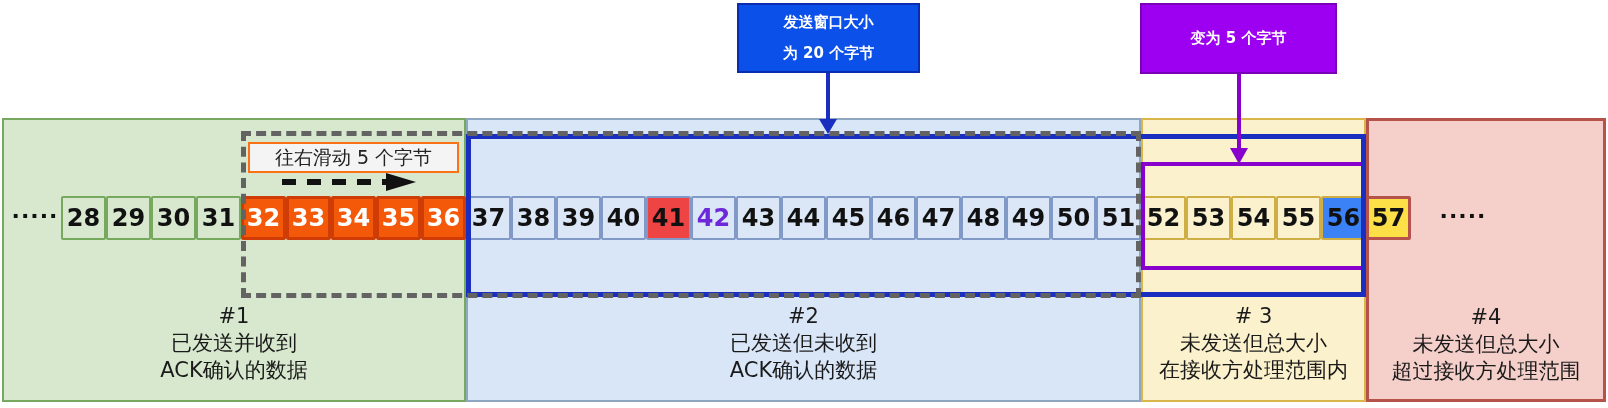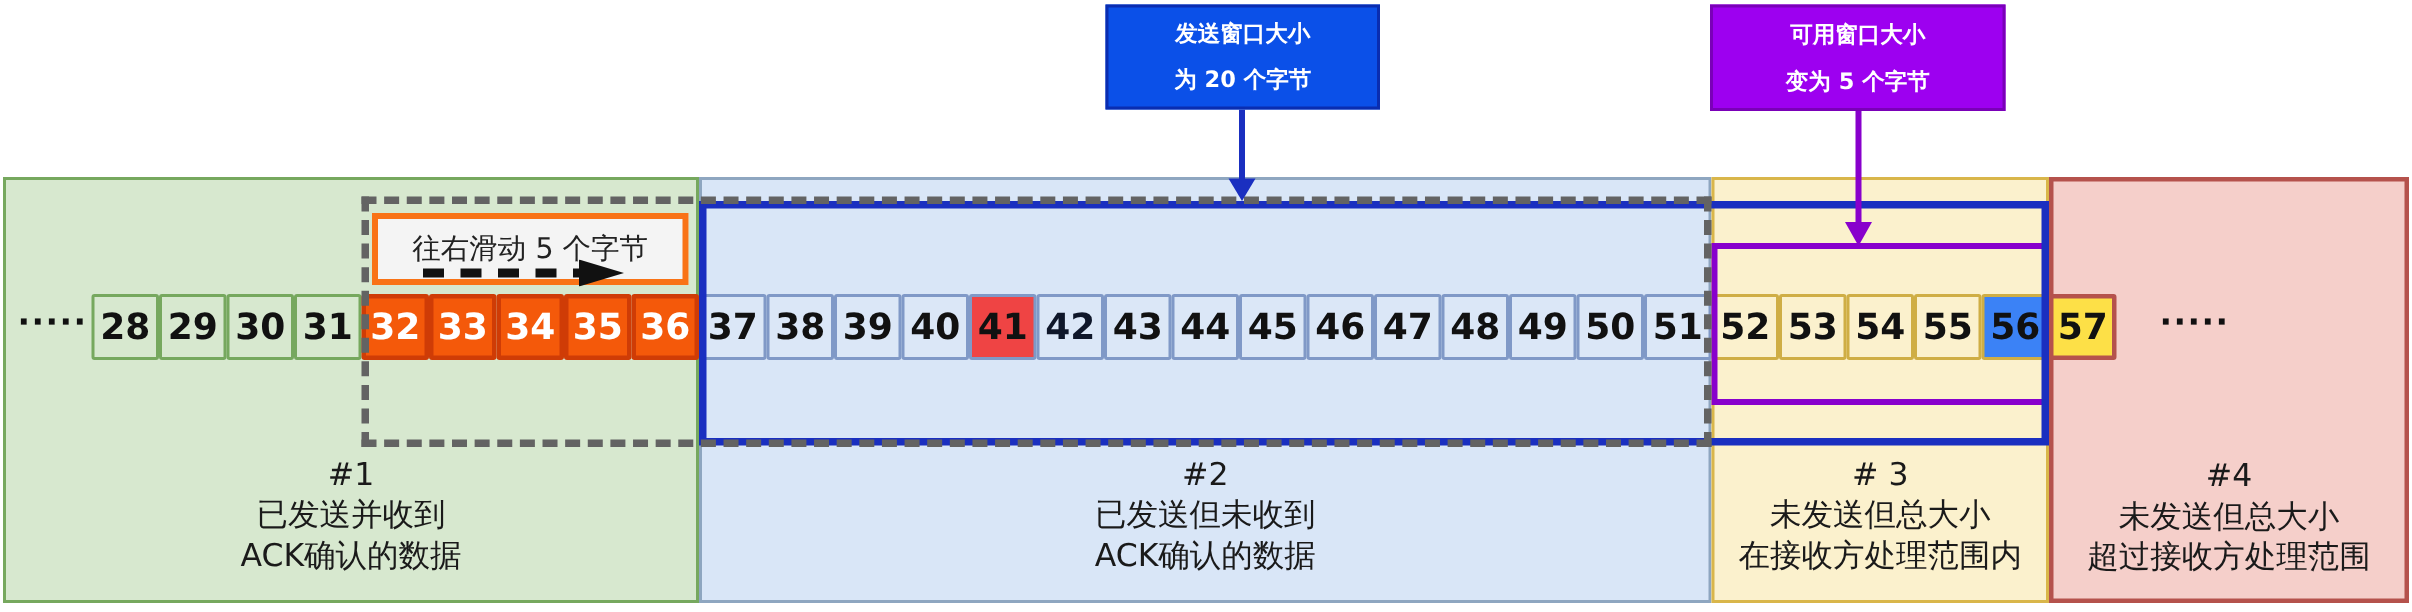--- a/index.html
+++ b/index.html
@@ -27,22 +27,22 @@
   .cell{
     box-sizing:border-box;width:45px;height:44px;border:2px solid #000;border-radius:2px;
     display:flex;align-items:center;justify-content:center;
     font-size:24px;font-weight:600;
   }
   .dots{position:absolute;top:203px;font-size:22px;font-weight:700;color:#111;letter-spacing:1px;z-index:11;}
   .dots-left{left:10px;width:50px;text-align:center;}
   .dots-right{left:1436px;width:54px;text-align:center;}
   
   .slide-note{
-    position:absolute;left:248px;top:142px;width:211px;height:48px;box-sizing:border-box;
-    background:#f4f4f4;border:4px solid #f97316;z-index:23;
+    position:absolute;left:248px;top:142px;width:211px;height:31px;box-sizing:border-box;
+    background:#f4f4f4;border:2px solid #f97316;z-index:23;
     display:flex;align-items:center;justify-content:center;
     font-size:19px;color:#222;white-space:nowrap;
   }
   .slide-arrow{position:absolute;left:282px;top:173px;z-index:23;}
   .slide-arrow line{stroke:#111;stroke-width:6;}
   .slide-arrow polygon{fill:#111;}
   
   .callout{
     position:absolute;box-sizing:border-box;z-index:30;color:#ffffff;
     display:flex;flex-direction:column;align-items:center;justify-content:center;
@@ -103,21 +103,21 @@
       <div class="cell" style="background: rgb(244, 89, 10); border-color: rgb(207, 60, 6); color: rgb(255, 255, 255); border-width: 3px; font-weight: 700;">32</div>
       <div class="cell" style="background: rgb(244, 89, 10); border-color: rgb(207, 60, 6); color: rgb(255, 255, 255); border-width: 3px; font-weight: 700;">33</div>
       <div class="cell" style="background: rgb(244, 89, 10); border-color: rgb(207, 60, 6); color: rgb(255, 255, 255); border-width: 3px; font-weight: 700;">34</div>
       <div class="cell" style="background: rgb(244, 89, 10); border-color: rgb(207, 60, 6); color: rgb(255, 255, 255); border-width: 3px; font-weight: 700;">35</div>
       <div class="cell" style="background: rgb(244, 89, 10); border-color: rgb(207, 60, 6); color: rgb(255, 255, 255); border-width: 3px; font-weight: 700;">36</div>
       <div class="cell" style="background: rgb(219, 231, 247); border-color: rgb(128, 153, 199); color: rgb(17, 17, 17);">37</div>
       <div class="cell" style="background: rgb(219, 231, 247); border-color: rgb(128, 153, 199); color: rgb(17, 17, 17);">38</div>
       <div class="cell" style="background: rgb(219, 231, 247); border-color: rgb(128, 153, 199); color: rgb(17, 17, 17);">39</div>
       <div class="cell" style="background: rgb(219, 231, 247); border-color: rgb(128, 153, 199); color: rgb(17, 17, 17);">40</div>
       <div class="cell" style="background: #ef4444; border-color: rgb(128, 153, 199); color: rgb(17, 17, 17);">41</div>
-      <div class="cell" style="background: rgb(219, 231, 247); border-color: rgb(128, 153, 199); color: #0f172a;">42</div>
+      <div class="cell" style="background: rgb(219, 231, 247); border-color: rgb(128, 153, 199); color: #6d28d9;">42</div>
       <div class="cell" style="background: rgb(219, 231, 247); border-color: rgb(128, 153, 199); color: rgb(17, 17, 17);">43</div>
       <div class="cell" style="background: rgb(219, 231, 247); border-color: rgb(128, 153, 199); color: rgb(17, 17, 17);">44</div>
       <div class="cell" style="background: rgb(219, 231, 247); border-color: rgb(128, 153, 199); color: rgb(17, 17, 17);">45</div>
       <div class="cell" style="background: rgb(219, 231, 247); border-color: rgb(128, 153, 199); color: rgb(17, 17, 17);">46</div>
       <div class="cell" style="background: rgb(219, 231, 247); border-color: rgb(128, 153, 199); color: rgb(17, 17, 17);">47</div>
       <div class="cell" style="background: rgb(219, 231, 247); border-color: rgb(128, 153, 199); color: rgb(17, 17, 17);">48</div>
       <div class="cell" style="background: rgb(219, 231, 247); border-color: rgb(128, 153, 199); color: rgb(17, 17, 17);">49</div>
       <div class="cell" style="background: rgb(219, 231, 247); border-color: rgb(128, 153, 199); color: rgb(17, 17, 17);">50</div>
       <div class="cell" style="background: rgb(219, 231, 247); border-color: rgb(128, 153, 199); color: rgb(17, 17, 17);">51</div>
       <div class="cell" style="background: rgb(251, 241, 205); border-color: rgb(207, 174, 69); color: rgb(17, 17, 17);">52</div>
@@ -139,21 +139,20 @@
   <div class="callout callout-send" style="background: rgb(11, 80, 232); border-color: rgb(10, 45, 176);">
     <div>发送窗口大小</div>
     <div>为 20 个字节</div>
   </div>
   <svg class="arrow-send" width="28" height="62">
     <line x1="14" y1="0" x2="14" y2="48"></line>
     <polygon points="5,46 23,46 14,61"></polygon>
   </svg>
 
   <div class="callout callout-avail" style="background: rgb(157, 0, 240); border-color: rgb(122, 0, 184);">
-    <div>可用窗口大小</div>
     <div>变为 5 个字节</div>
   </div>
   <svg class="arrow-avail" width="28" height="92">
     <line x1="14" y1="0" x2="14" y2="76"></line>
     <polygon points="5,74 23,74 14,90"></polygon>
   </svg>
 
 </div>
 
 </body></html>

